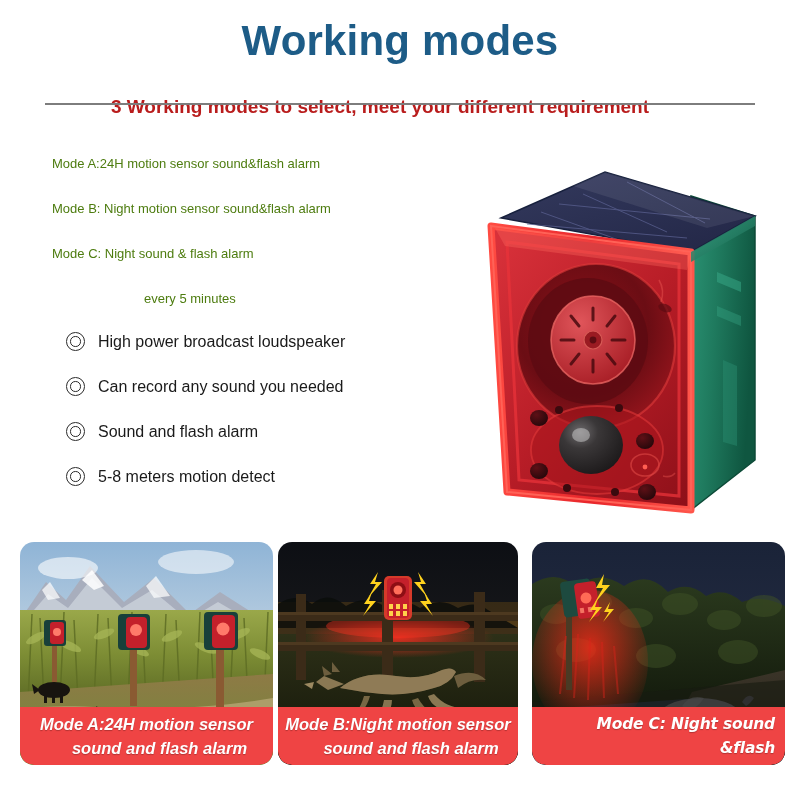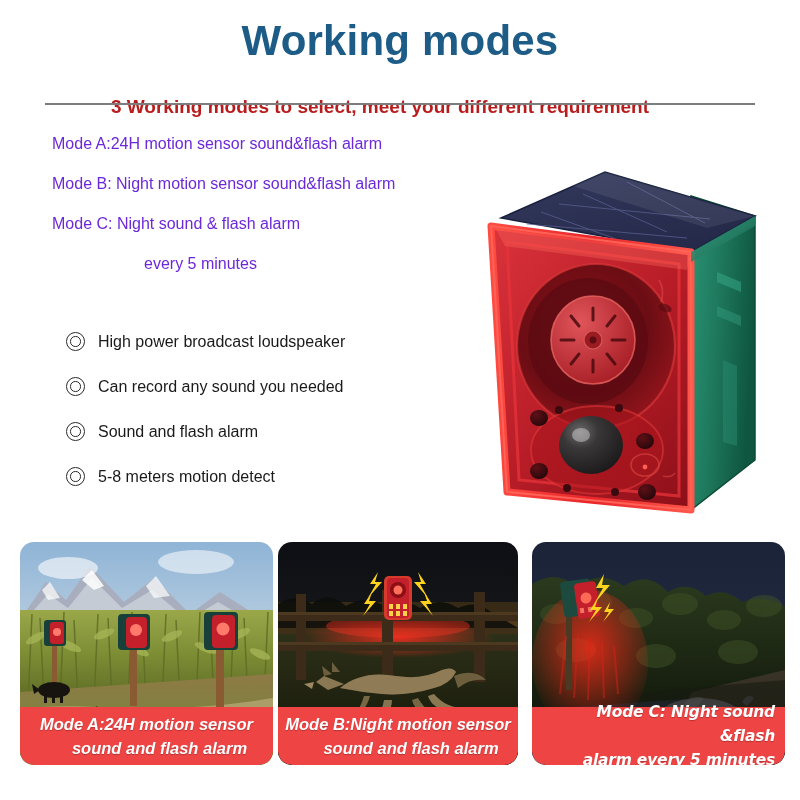--- a/index.html
+++ b/index.html
@@ -21,22 +21,23 @@
     font-size:19px;font-weight:bold;color:#b91c1c;line-height:24px;margin-top:24px;
   }
   .divider{
     position:absolute;left:45px;top:103px;width:710px;height:2px;
     background:#7d7d7d;
   }
 
   
   .modes{position:absolute;left:52px;top:131px;width:520px;}
   .mode-line{
-    font-size:16px;color:#6d28d9;line-height:25px;margin-bottom:15px;
+    font-size:13px;color:#4d7c0f;line-height:25px;margin-bottom:15px;
     white-space:nowrap;
+    margin-top:20px;
   }
   .mode-line.indent{margin-left:92px;margin-bottom:0;}
 
   
   .features{position:absolute;left:66px;top:330px;width:470px;}
   .feat{
     display:flex;align-items:center;margin-bottom:21px;
   }
   .feat .bullet{
     width:20px;height:20px;flex:0 0 20px;margin-right:12px;
@@ -509,17 +510,16 @@
           <rect x="160" y="198" width="7" height="20" fill="#343434"></rect>
           <rect x="184" y="196" width="7" height="22" fill="#2f2f2f"></rect>
           <rect x="198" y="194" width="7" height="22" fill="#343434"></rect>
           <path d="M126 172 q-14 -4 -18 6 q10 6 20 2 Z" fill="#333"></path>
           <path d="M150 164 q8 -12 22 -8 q-6 10 -16 12 Z" fill="#484848" opacity="0.6"></path>
         </g>
       </svg>
     </div>
     <div class="cap c">
       <div class="l1">Mode C: Night sound &amp;flash</div>
-      <div class="l2">alarm every 5 minutes</div>
     </div>
   </div>
 
 </div>
 
 </body></html>

